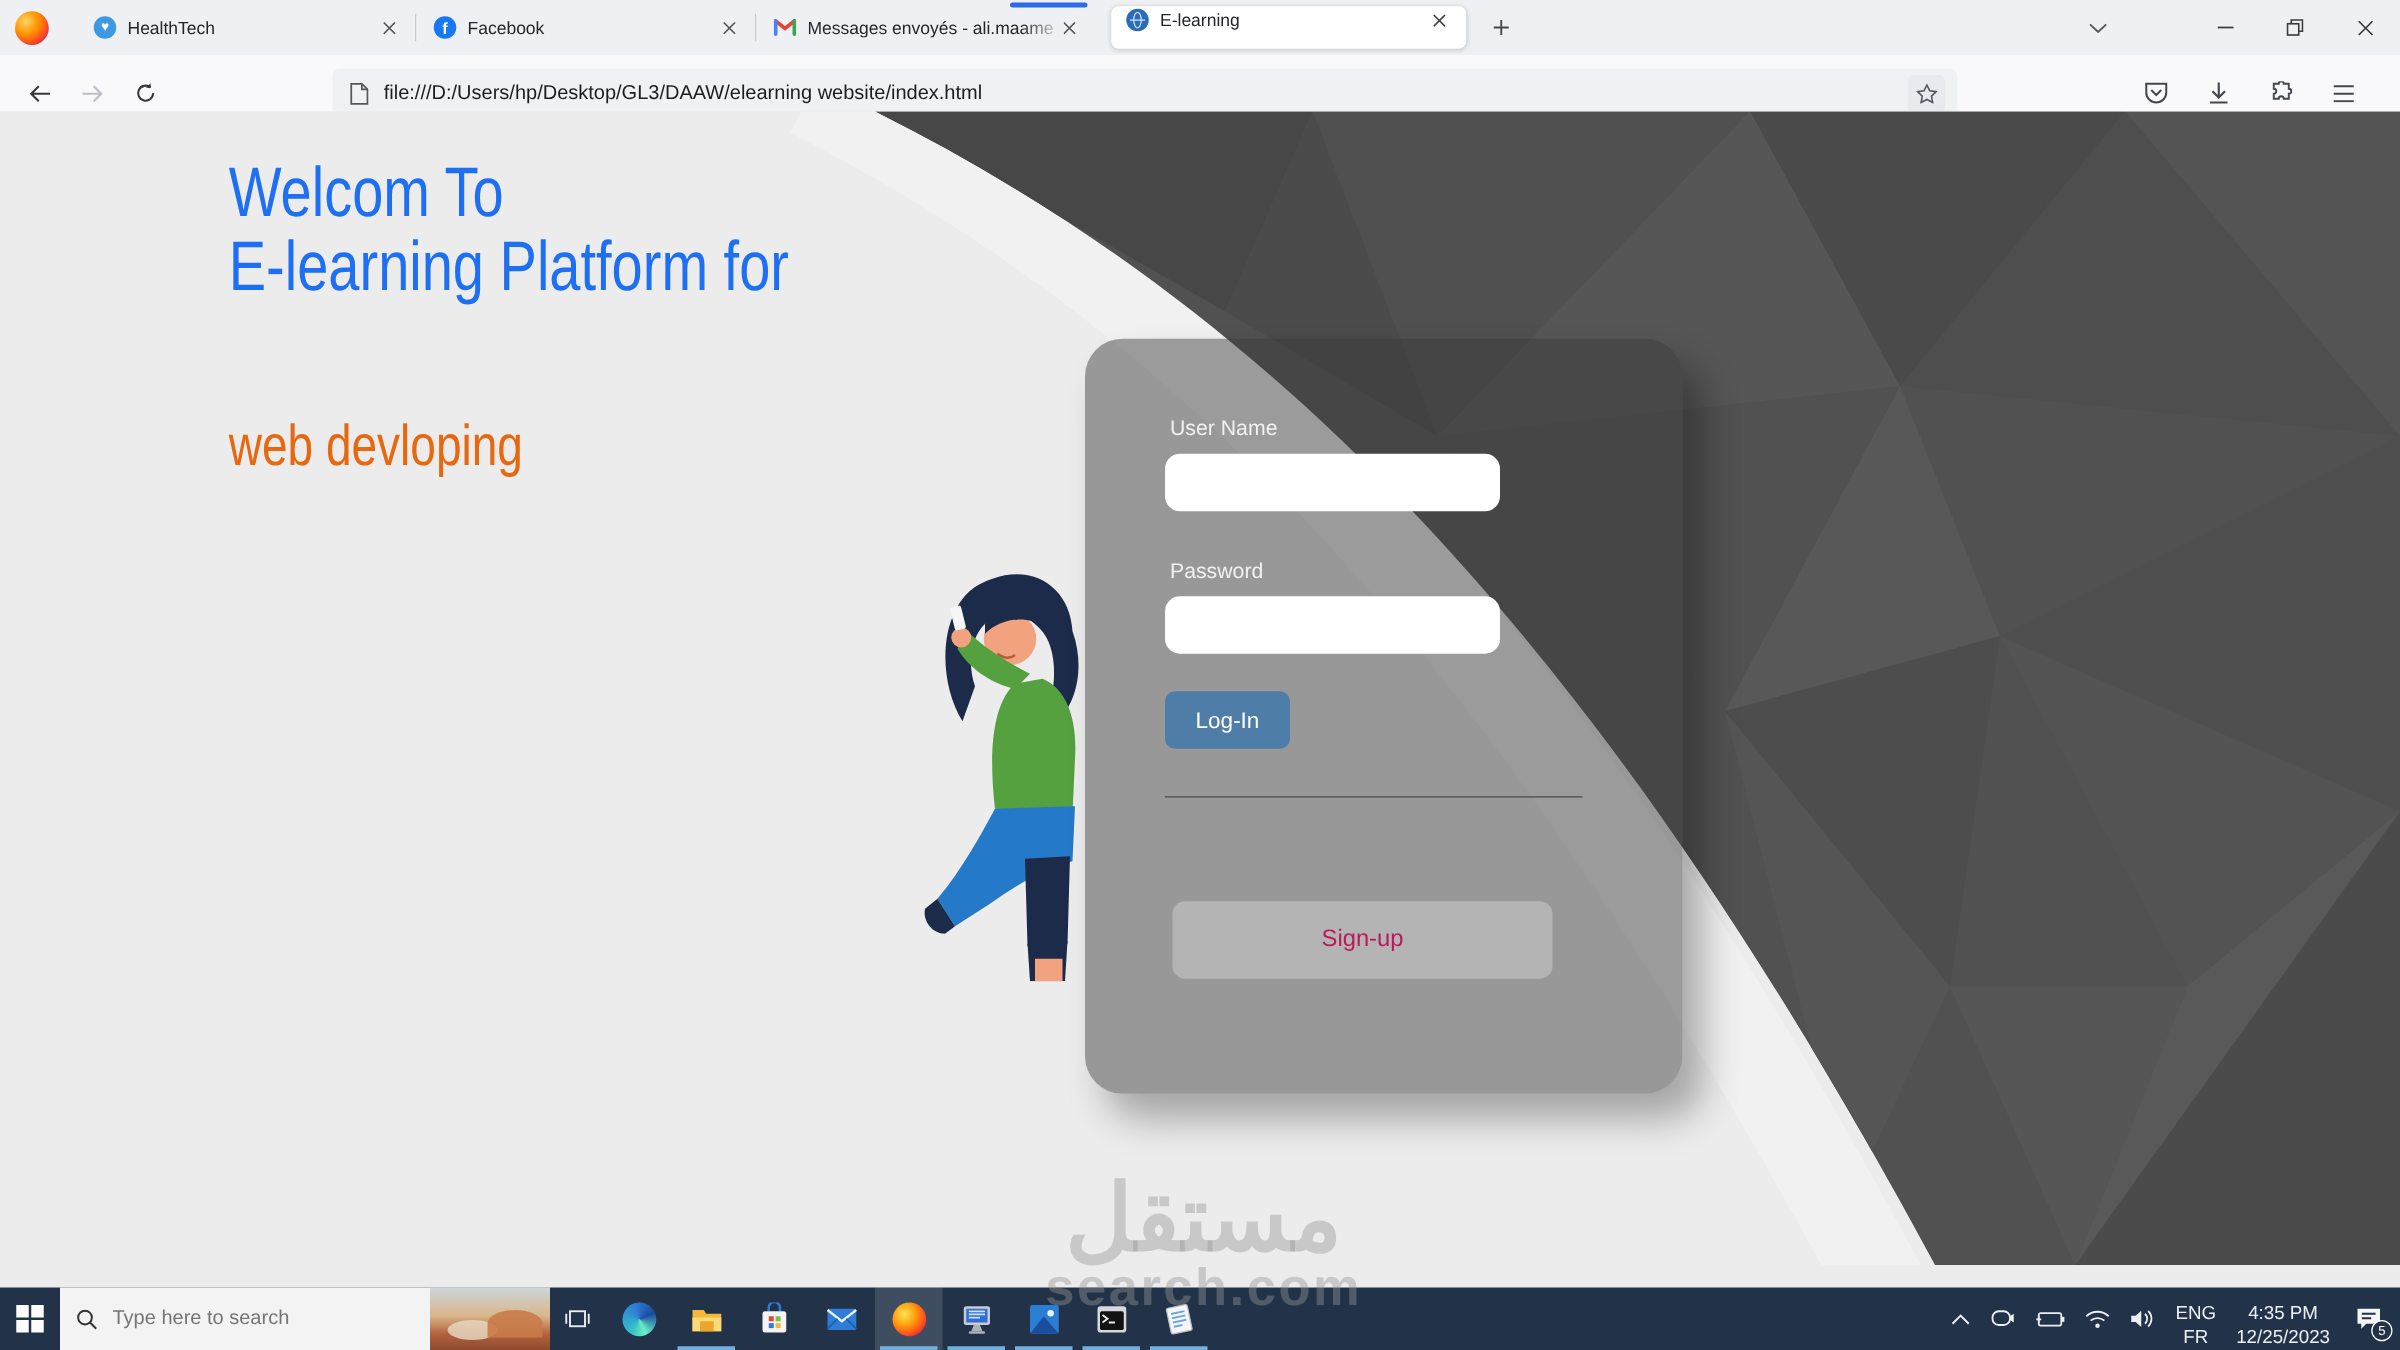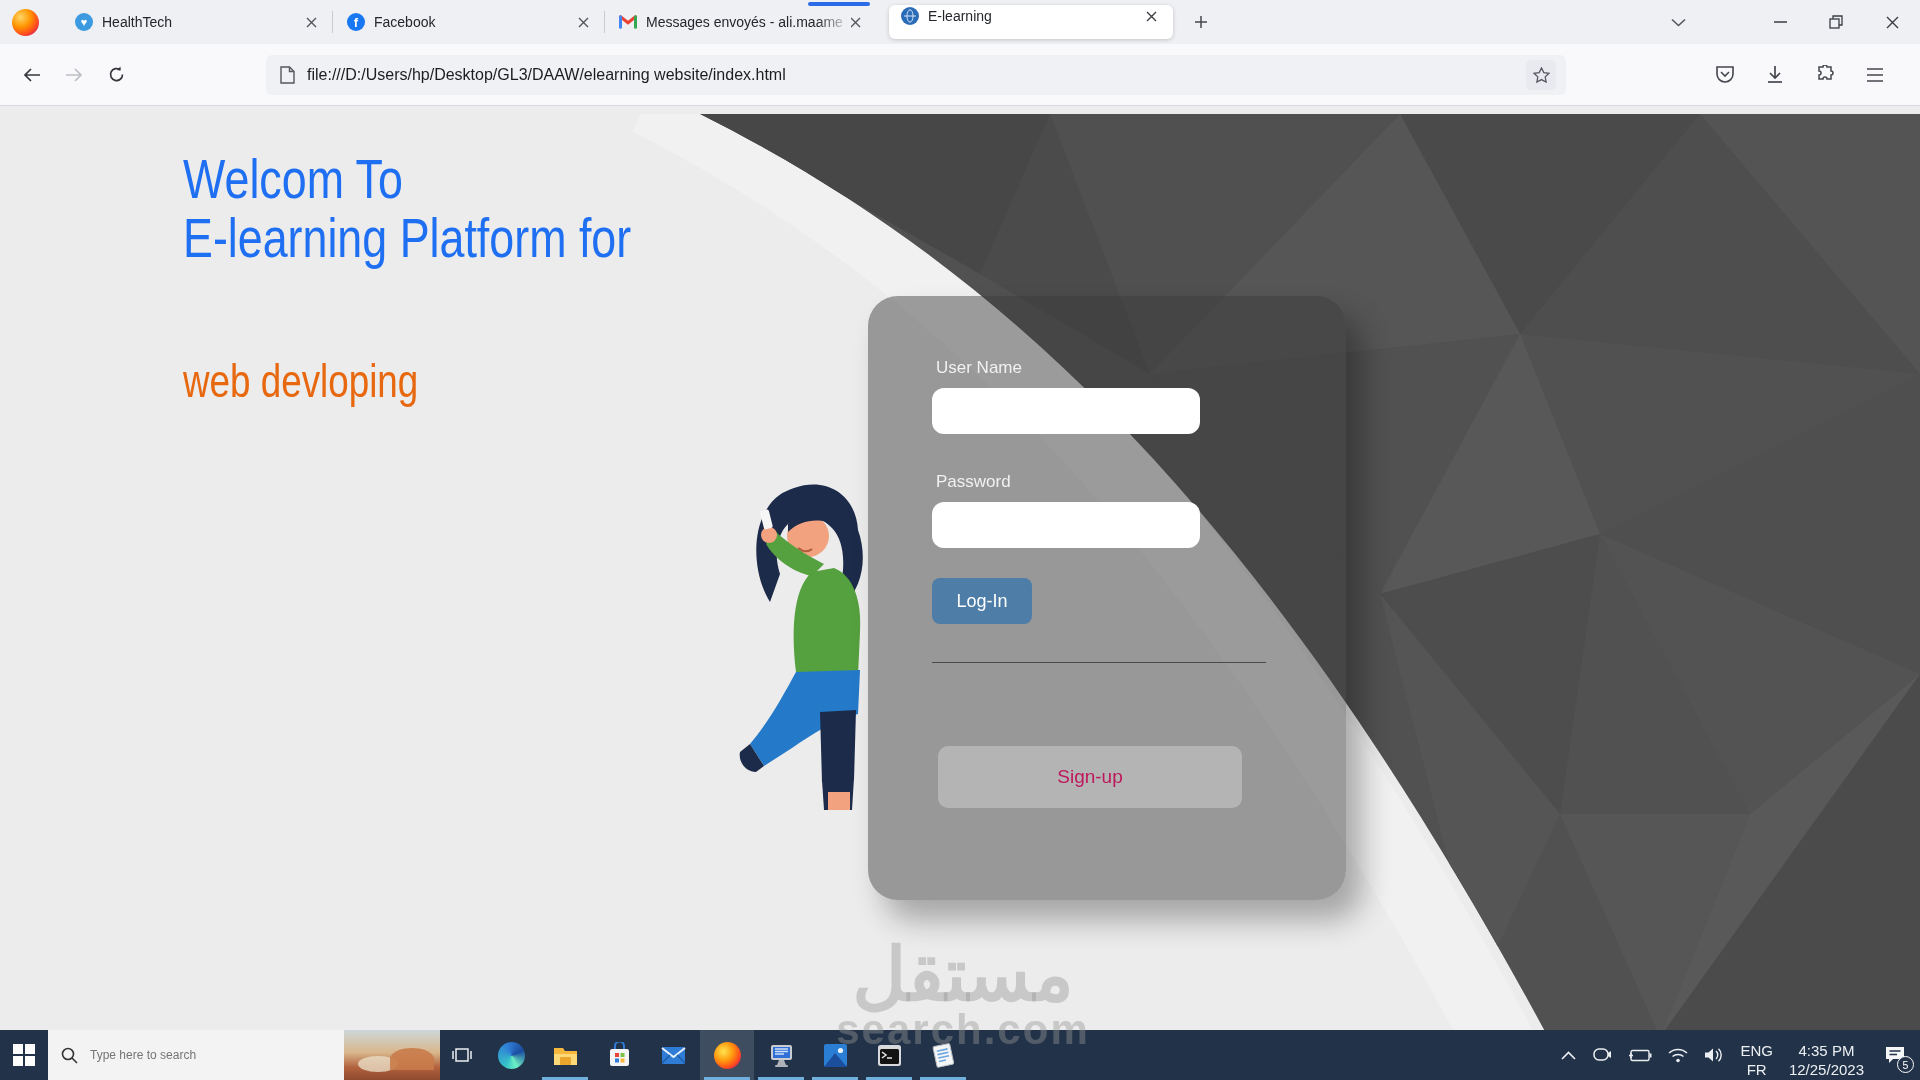--- a/index.html
+++ b/index.html
@@ -30,21 +30,21 @@
   
   .toolbar{position:absolute;left:0;top:44px;width:1920px;height:62px;background:#f9f9fb;border-bottom:1px solid #d8d8de;display:flex;align-items:center;padding-left:14px;}
   .navbtn{width:36px;height:36px;display:flex;align-items:center;justify-content:center;border-radius:5px;margin-right:6px;}
   .urlbar{margin-left:126px;width:1300px;height:40px;background:#f0f1f4;border-radius:6px;display:flex;align-items:center;padding:0 10px 0 14px;}
   .url-text{font-size:16px;color:#1d1d1f;margin-left:12px;white-space:nowrap;flex:1;}
   .star-wrap{width:30px;height:30px;border-radius:5px;background:#e9eaef;display:flex;align-items:center;justify-content:center;}
   .tb-right{display:flex;align-items:center;gap:24px;margin-left:146px;color:#45474f;}
   .tb-right .ib{width:26px;height:26px;display:flex;align-items:center;justify-content:center;}
 
   
-  .content{position:absolute;left:0;top:114px;width:1920px;height:923px;background:#ececec;overflow:hidden;}
+  .content{position:absolute;left:0;top:89px;width:1920px;height:923px;background:#ececec;overflow:hidden;}
   .bg-svg{position:absolute;left:0;top:0;}
   .heading{position:absolute;left:183px;top:36px;color:#1f6ff2;font-size:56px;font-weight:500;line-height:1.05;transform:scaleX(.8);transform-origin:left top;white-space:nowrap;letter-spacing:0px;}
   .subheading{position:absolute;left:183px;top:240px;color:#e8680f;font-size:46px;font-weight:500;transform:scaleX(.8);transform-origin:left top;white-space:nowrap;}
   .person{position:absolute;left:736px;top:366px;}
 
   .card{position:absolute;left:868px;top:182px;width:478px;height:604px;border-radius:30px;
     background:rgba(58,58,58,0.47);box-shadow:16px 20px 30px rgba(0,0,0,0.30);}
   .fld-label{position:absolute;left:68px;font-size:17px;color:#f1f1f1;}
   .fld{position:absolute;left:64px;width:268px;height:46px;border:none;border-radius:12px;background:#ffffff;outline:none;font-size:17px;padding:0 12px;}
   .login-btn{position:absolute;left:64px;top:282px;width:100px;height:46px;border:none;border-radius:8px;background:#4e7da8;color:#fff;font-size:18px;}
@@ -54,21 +54,21 @@
   .watermark{position:absolute;left:828px;top:938px;width:270px;text-align:center;z-index:60;color:rgba(150,150,150,0.42);pointer-events:none;}
   .wm-ar{font-size:74px;font-weight:bold;line-height:1;}
   .wm-latin{font-size:42px;font-weight:bold;letter-spacing:2px;margin-top:-6px;}
 
   
   .taskbar{position:absolute;left:0;top:1030px;width:1920px;height:50px;background:#223349;display:flex;align-items:stretch;color:#eceff2;}
   .tb-start{width:48px;display:flex;align-items:center;justify-content:center;}
   .winlogo{display:grid;grid-template-columns:10px 10px;grid-template-rows:10px 10px;gap:2px;}
   .winlogo div{background:#fdfdfd;}
   .tb-search{width:392px;background:#f3f3f3;display:flex;align-items:center;padding-left:13px;position:relative;overflow:hidden;}
-  .tb-search input{border:none;background:transparent;outline:none;font-size:12px;color:#3c4043;margin-left:10px;width:230px;}
+  .tb-search input{border:none;background:transparent;outline:none;font-size:16px;color:#3c4043;margin-left:10px;width:230px;}
   .search-art{position:absolute;right:0;top:0;width:96px;height:50px;
     background:linear-gradient(180deg,#cdd6da 0%,#d9b78c 45%,#b2613d 75%,#8e4a2e 100%);}
   .search-art:before{content:"";position:absolute;left:14px;top:26px;width:40px;height:16px;border-radius:50%;background:#e8dcc4;opacity:.8;}
   .search-art:after{content:"";position:absolute;left:46px;top:18px;width:44px;height:22px;border-radius:50% 50% 0 0;background:#c97b4a;opacity:.9;}
   .tb-btn{width:44px;display:flex;align-items:center;justify-content:center;}
   .app{width:54px;position:relative;display:flex;align-items:center;justify-content:center;}
   .app.running:after{content:"";position:absolute;bottom:0;left:4px;right:4px;height:3px;background:#6fb0de;}
   .app.focused{background:rgba(255,255,255,0.13);}
   .appicon{width:27px;height:27px;}
   .ic-edge{border-radius:50%;background:conic-gradient(from 210deg,#35c1c8,#2f7fd6 35%,#1b4ca0 60%,#6df0c2 85%,#35c1c8);}

